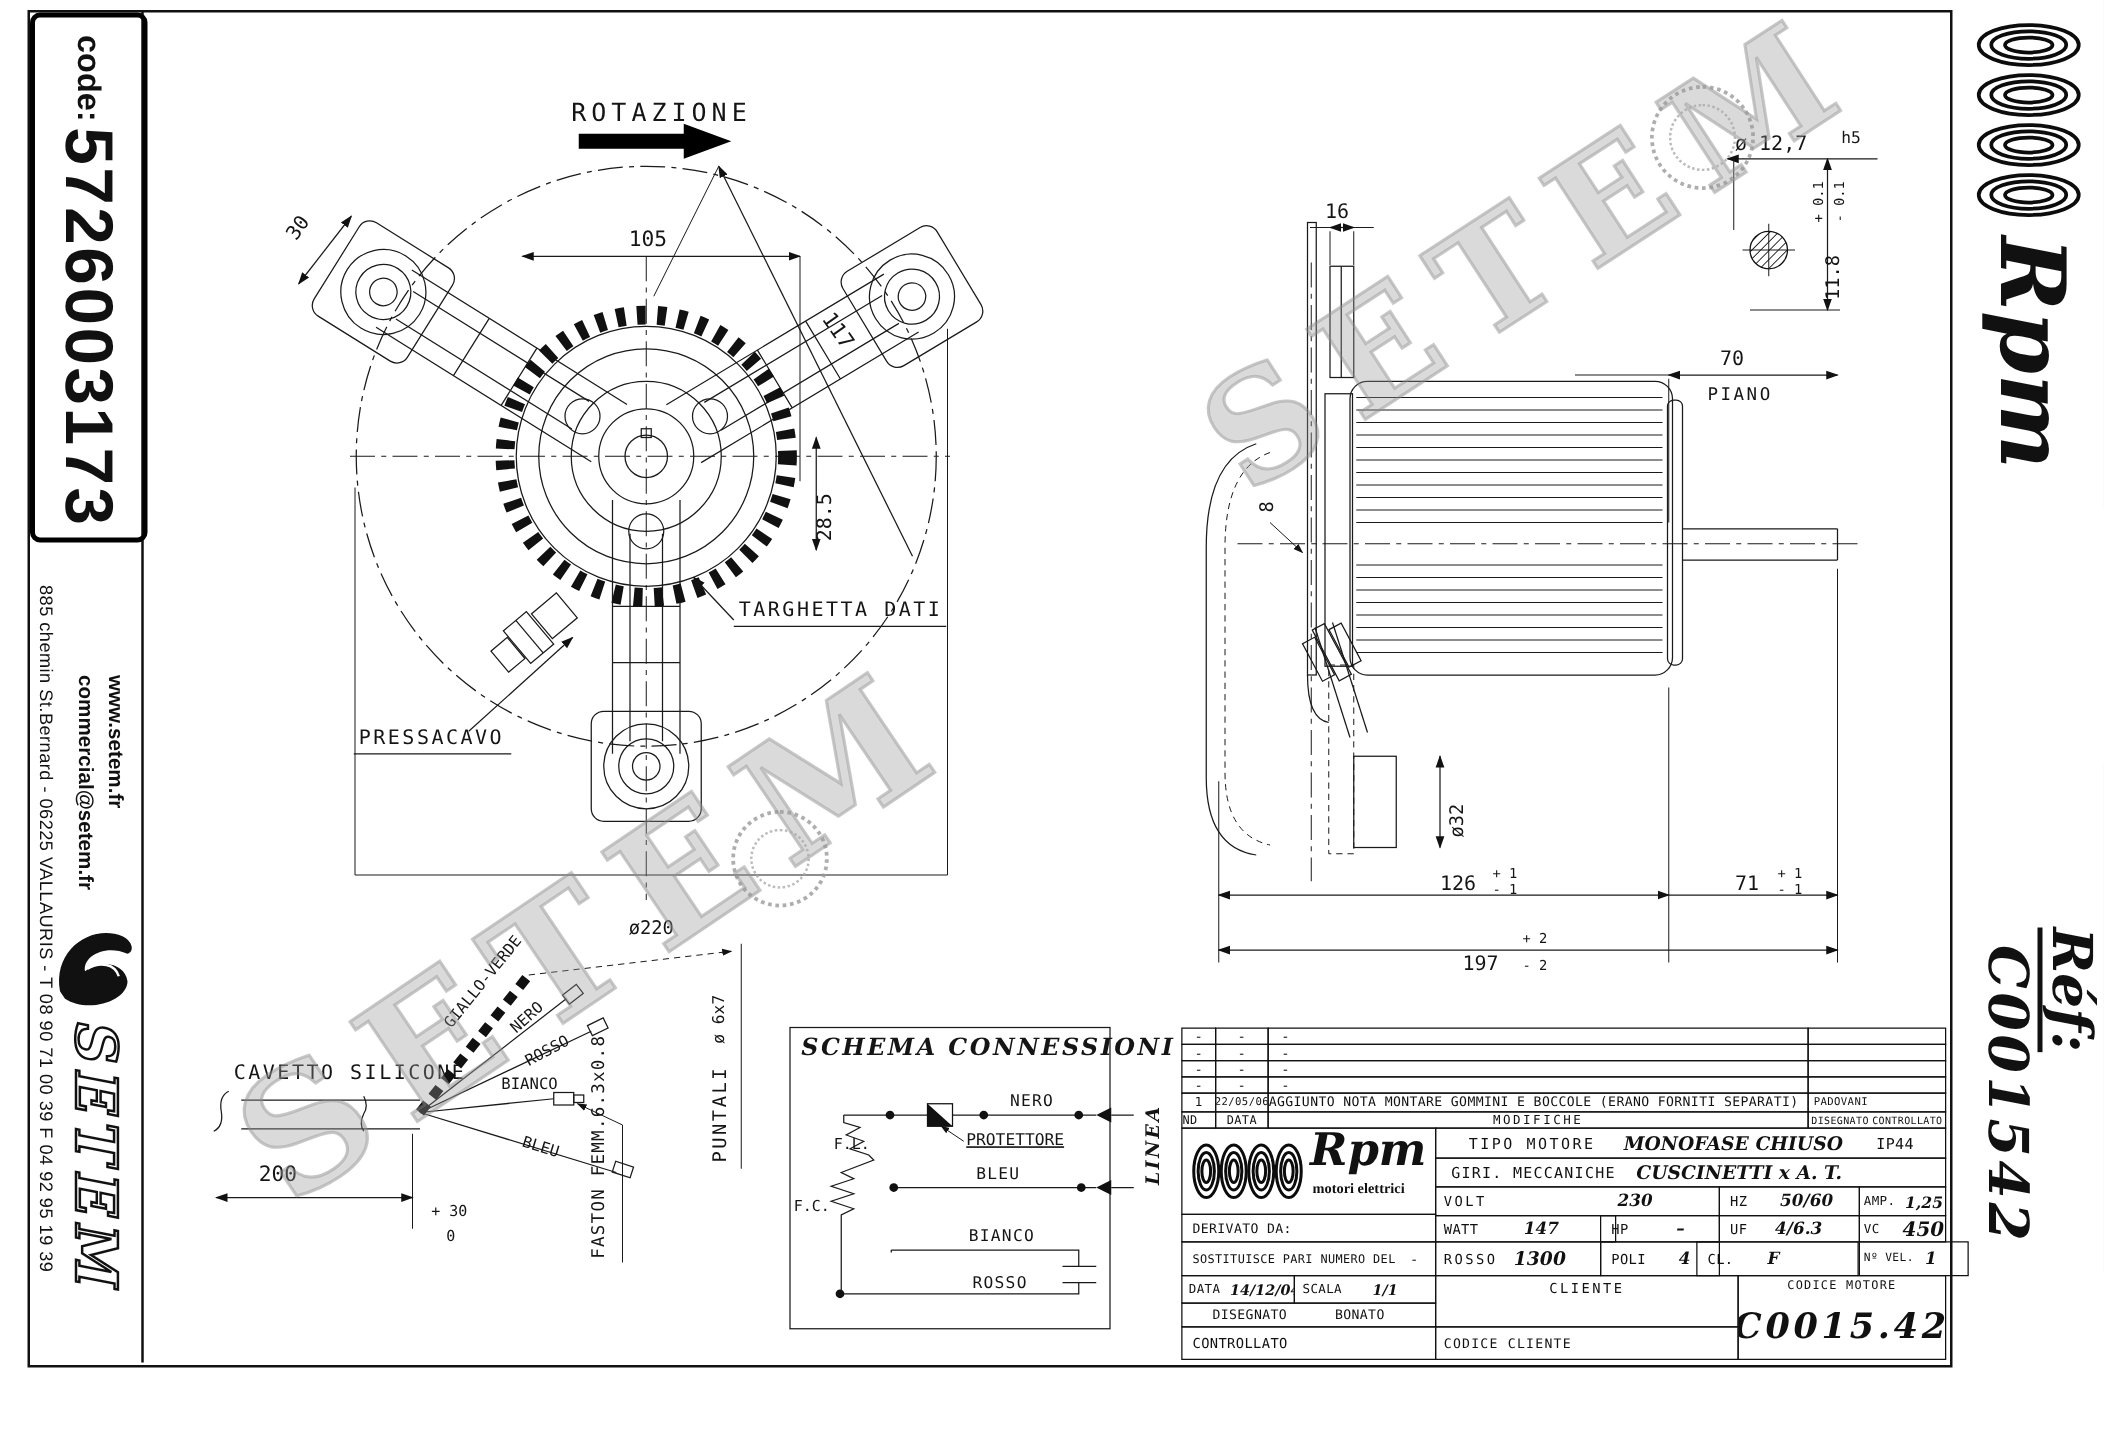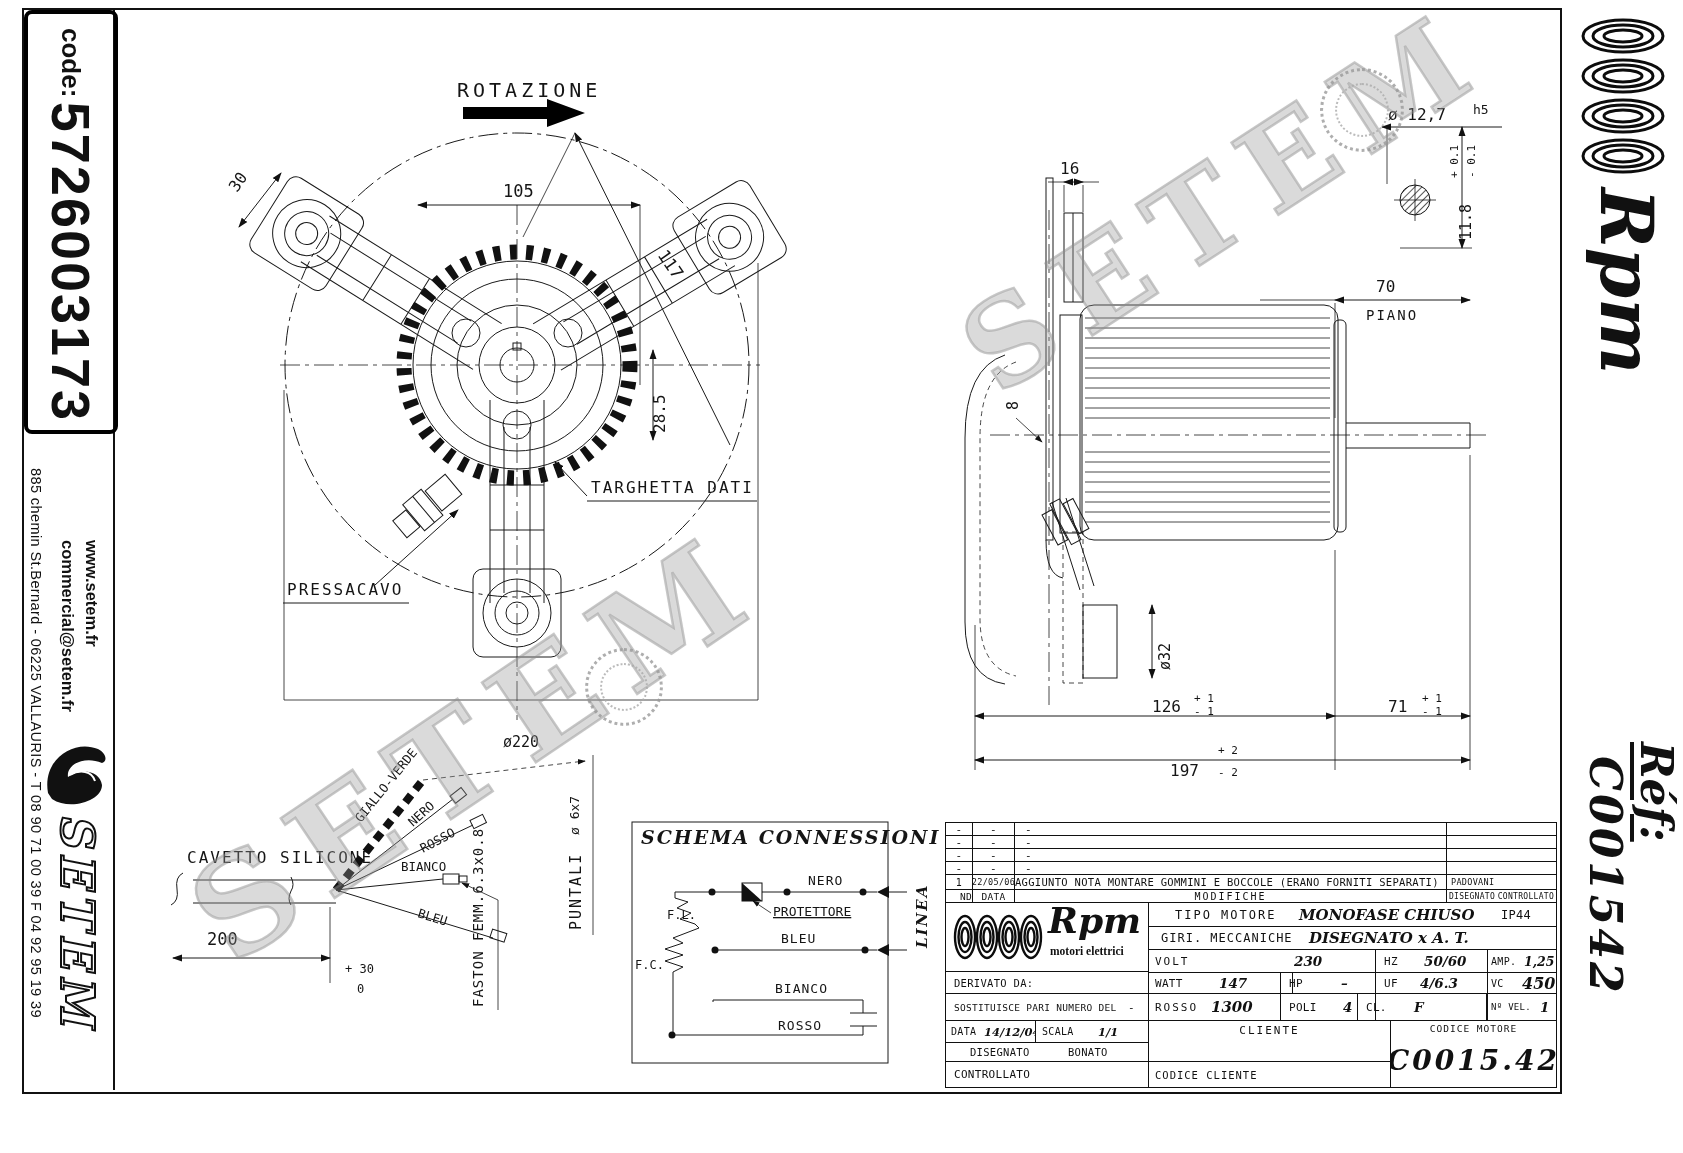--- a/index.html
+++ b/index.html
@@ -406,21 +406,21 @@
     <div class="cell" style="left:27px;top:52px;width:43px;height:16px;justify-content:center">
         <span class="lab" style="font-size:8.5px">22/05/06</span>
       </div>
     <div class="cell" style="left:69px;top:52px;width:433px;height:16px;justify-content:flex-start">
         <span class="lab" style="font-size:10.5px">AGGIUNTO NOTA MONTARE GOMMINI E BOCCOLE (ERANO FORNITI SEPARATI)</span>
       </div>
     <div class="cell" style="left:501px;top:52px;width:111px;height:16px">
         <span class="lab" style="font-size:8.5px;padding-left:4px">PADOVANI</span>
       </div>
 
-    <div class="cell" style="left:0;top:67px;width:28px;height:14px;justify-content:flex-end">
+    <div class="cell" style="left:0;top:67px;width:28px;height:14px;justify-content:flex-start">
         <span class="lab" style="font-size:9.5px">ND</span>
       </div>
     <div class="cell" style="left:27px;top:67px;width:43px;height:14px;justify-content:center">
         <span class="lab" style="font-size:9.5px">DATA</span>
       </div>
     <div class="cell" style="left:69px;top:67px;width:433px;height:14px;justify-content:center">
         <span class="lab" style="font-size:10px;letter-spacing:2px">MODIFICHE</span>
       </div>
     <div class="cell" style="left:501px;top:67px;width:111px;height:14px;justify-content:space-between">
       <span class="lab" style="font-size:8px;padding-left:2px">DISEGNATO</span>
@@ -449,21 +449,21 @@
     </div>
 
     <div class="cell" style="left:203px;top:80px;width:409px;height:25px">
       <span class="lab" style="padding-left:26px;font-size:12px;letter-spacing:2px">TIPO MOTORE</span>
       <span class="val" style="position:absolute;left:150px;font-size:15px">MONOFASE CHIUSO</span>
       <span class="lab" style="position:absolute;left:352px;font-size:12px">IP44</span>
     </div>
 
     <div class="cell" style="left:203px;top:104px;width:409px;height:24px">
       <span class="lab" style="padding-left:12px;font-size:12px;letter-spacing:1px">GIRI. MECCANICHE</span>
-      <span class="val" style="position:absolute;left:160px;font-size:15px">DISEGNATO x A. T.</span>
+      <span class="val" style="position:absolute;left:160px;font-size:15px">CUSCINETTI x A. T.</span>
     </div>
 
     <div class="cell" style="left:203px;top:127px;width:228px;height:24px">
       <span class="lab" style="padding-left:6px;letter-spacing:2px">VOLT</span>
       <span class="val" style="position:absolute;left:145px">230</span>
     </div>
     <div class="cell" style="left:430px;top:127px;width:113px;height:24px">
       <span class="lab" style="padding-left:8px">HZ</span>
       <span class="val" style="position:absolute;left:48px">50/60</span>
     </div>
@@ -503,21 +503,21 @@
       <span class="val" style="position:absolute;left:62px;font-size:15px">1300</span>
     </div>
     <div class="cell" style="left:335px;top:171px;width:96px;height:28px">
       <span class="lab" style="padding-left:8px">POLI</span>
       <span class="val" style="position:absolute;left:62px">4</span>
     </div>
     <div class="cell" style="left:412px;top:171px;width:130px;height:28px">
       <span class="lab" style="padding-left:8px">CL.</span>
       <span class="val" style="position:absolute;left:56px">F</span>
     </div>
-    <div class="cell" style="left:542px;top:171px;width:70px;height:28px">
+    <div class="cell" style="left:542px;top:171px;width:88px;height:28px">
       <span class="lab" style="padding-left:3px;font-size:9px">Nº VEL.</span>
       <span class="val" style="position:absolute;left:52px">1</span>
     </div>
 
     <div class="cell" style="left:0;top:198px;width:91px;height:23px">
       <span class="lab" style="padding-left:5px;font-size:10px">DATA</span>
       <span class="val" style="position:absolute;left:38px;font-size:11.5px">14/12/04</span>
     </div>
     <div class="cell" style="left:90px;top:198px;width:114px;height:23px">
       <span class="lab" style="padding-left:6px;font-size:10px">SCALA</span>

